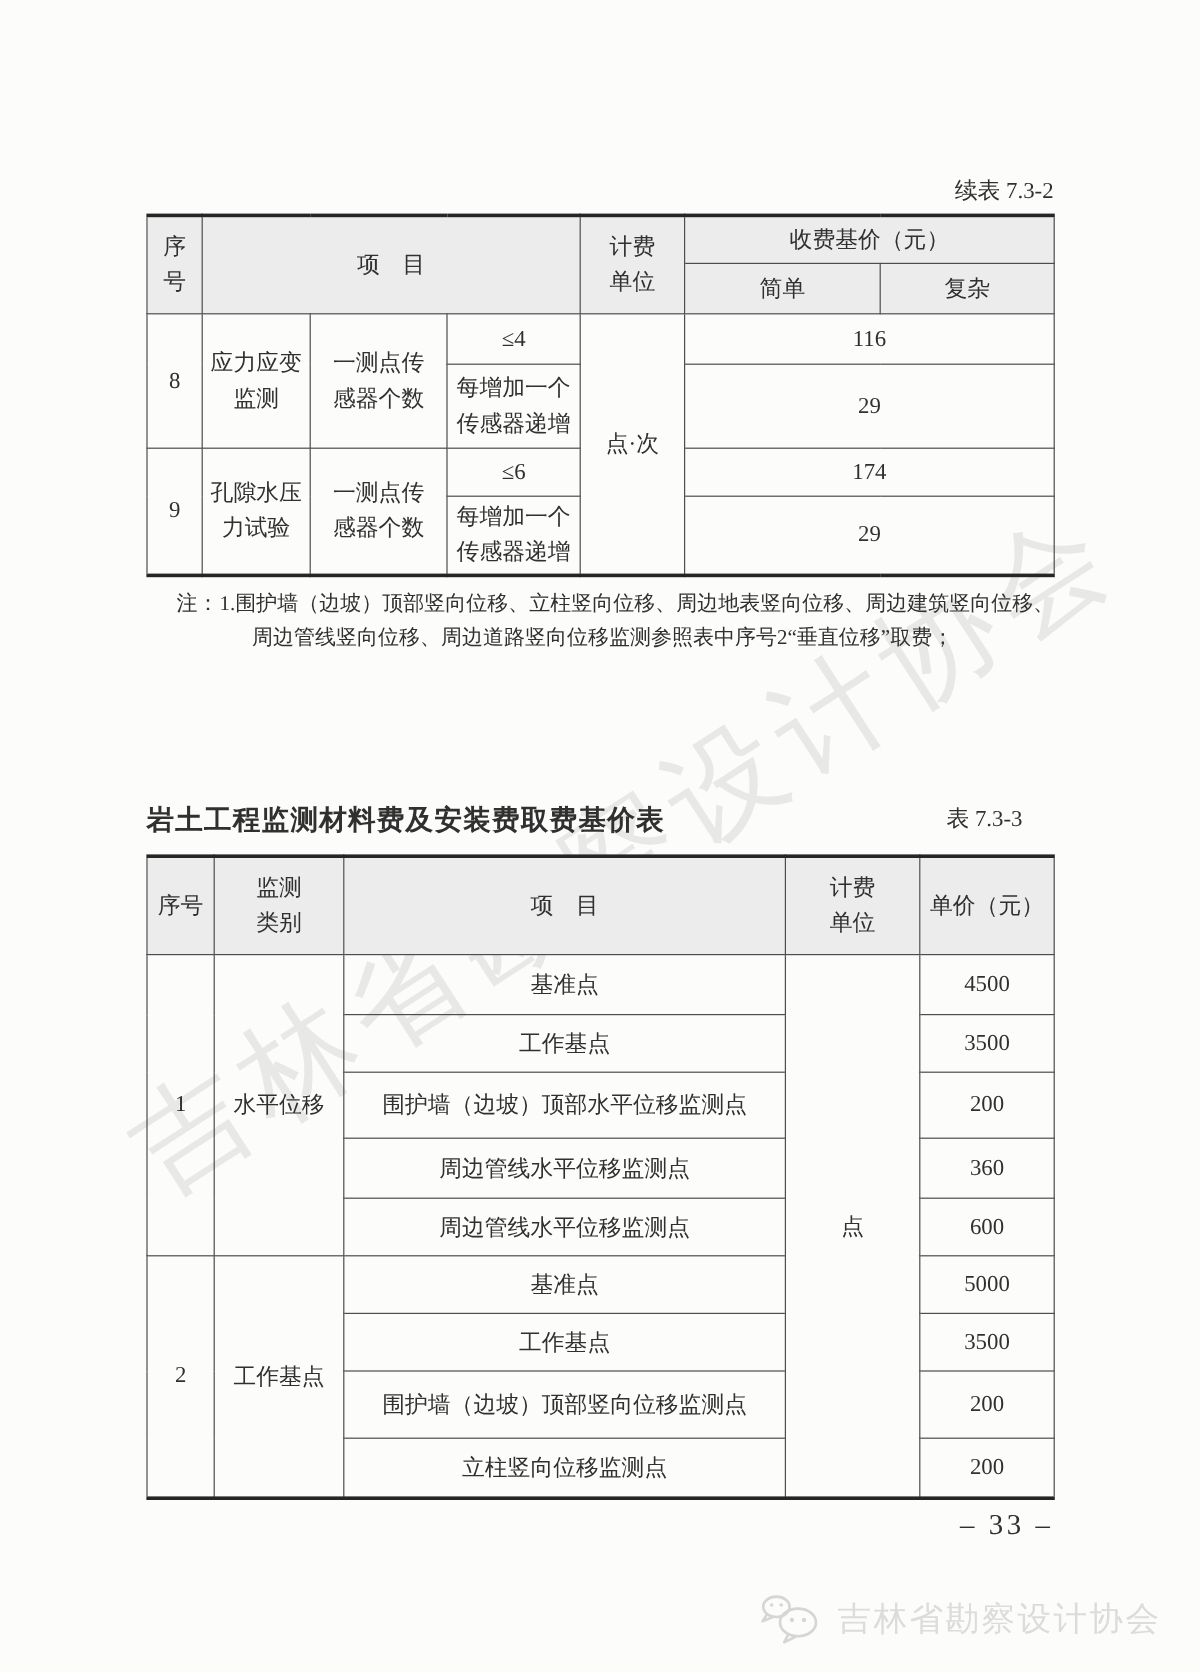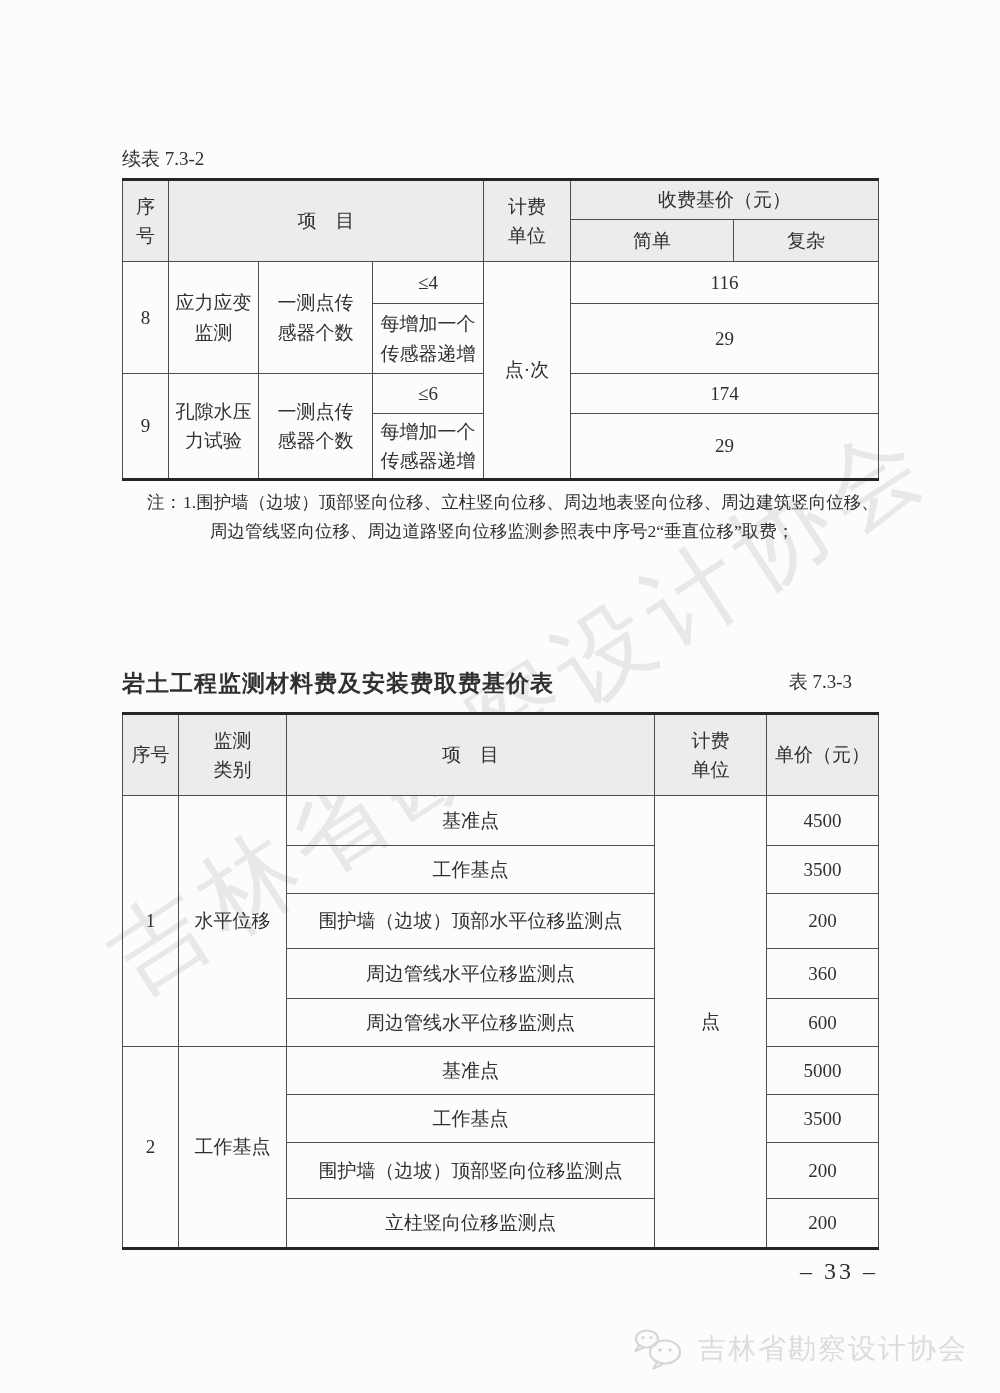--- a/index.html
+++ b/index.html
@@ -12,21 +12,21 @@
   
   .watermark{
     position:absolute;left:0;top:645px;width:1040px;
     text-align:center;font-size:96px;letter-spacing:10px;
     color:rgba(130,130,130,0.16);white-space:nowrap;
     transform:rotate(-33deg);transform-origin:50% 50%;
     z-index:0;pointer-events:none;
   }
   
   .layer{position:absolute;z-index:1;}
-  .continued-label{top:146px;left:122px;width:756px;text-align:left;font-size:19px;}
+  .continued-label{top:146px;left:122px;width:756px;text-align:right;font-size:19px;}
   
   table{border-collapse:collapse;table-layout:fixed;width:756px;
         font-size:19px;color:#303030;background:transparent;
         border-top:3px solid #262626;border-bottom:3px solid #262626;}
   th,td{border:1px solid #4d4d4d;text-align:center;vertical-align:middle;
         padding:2px 4px;font-weight:normal;overflow:hidden;}
   th{background:#ececec;}
   .stack{white-space:pre-line;line-height:1.55;}
   .t1{top:178px;left:122px;}
   .t2{top:712px;left:122px;}

